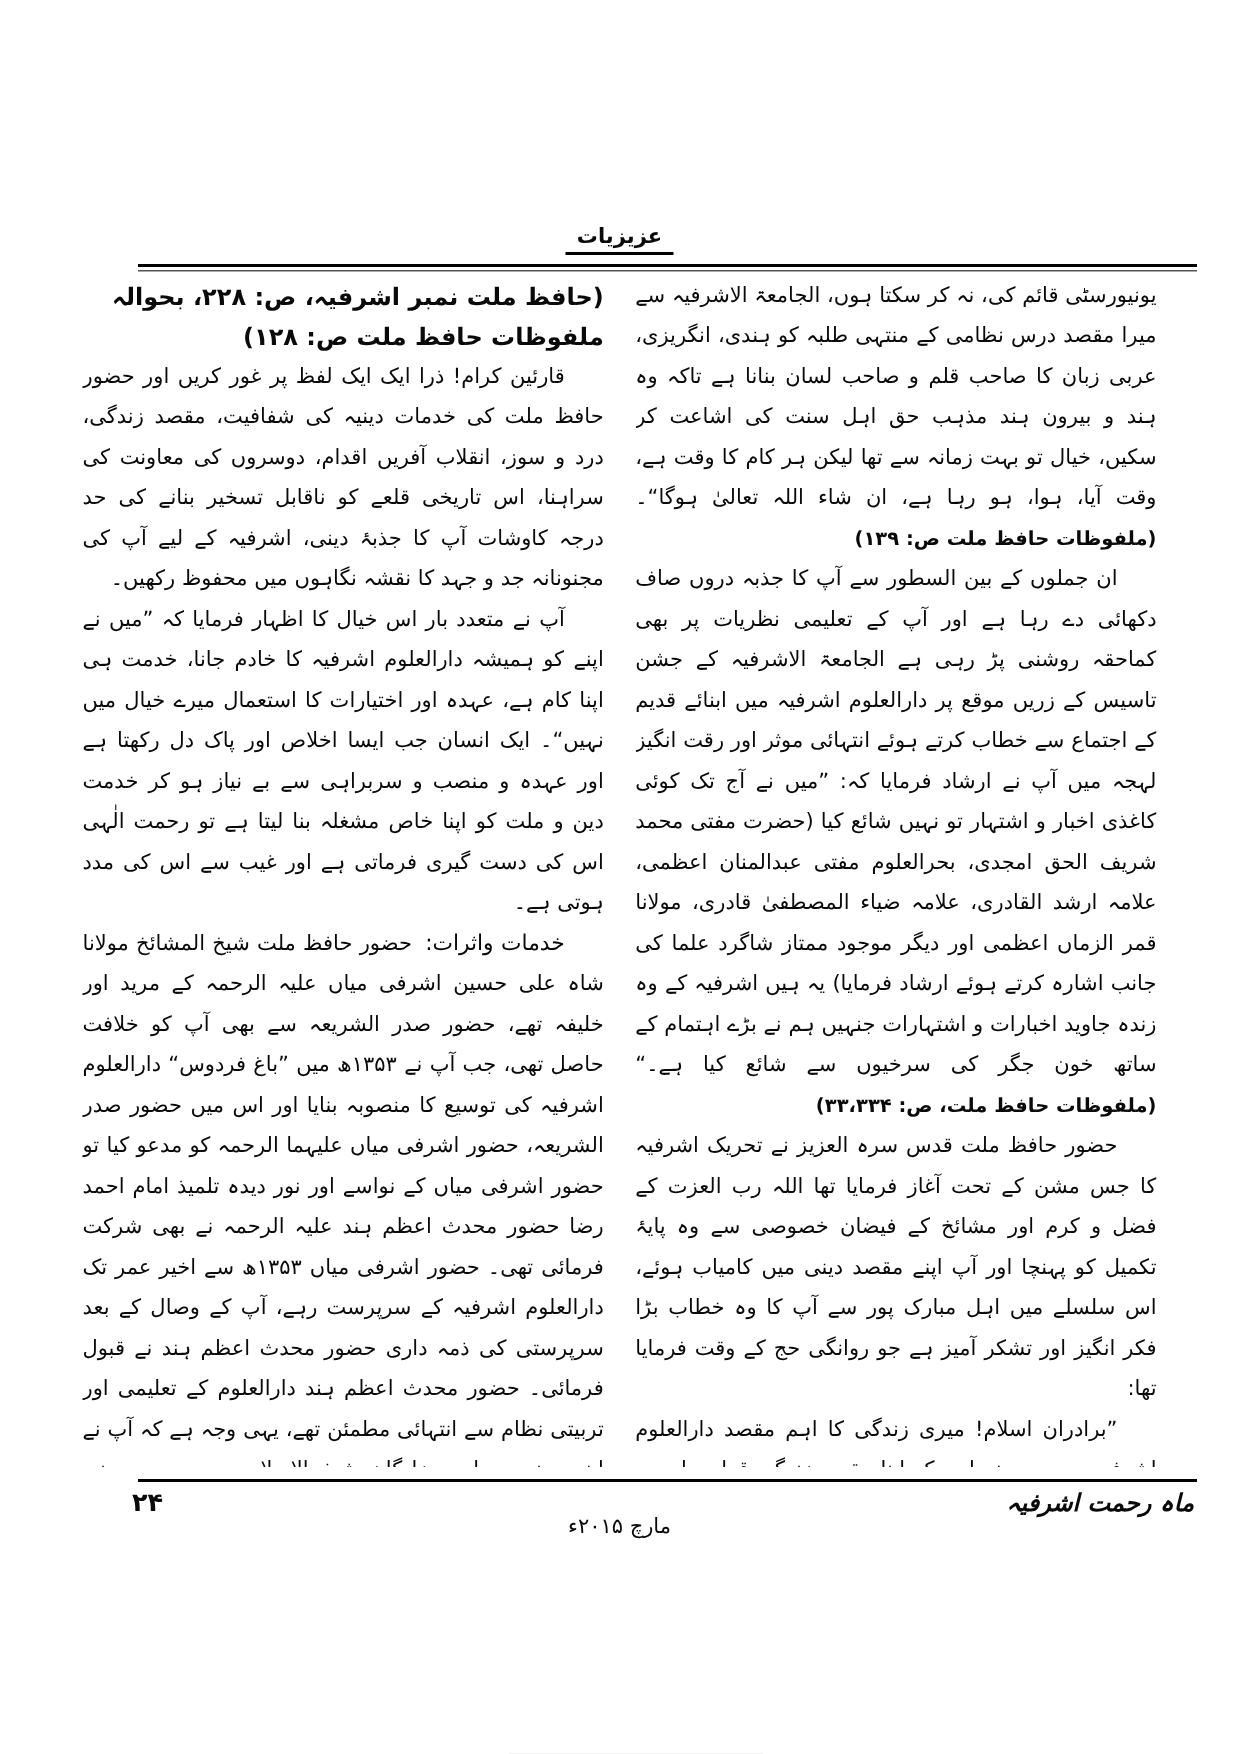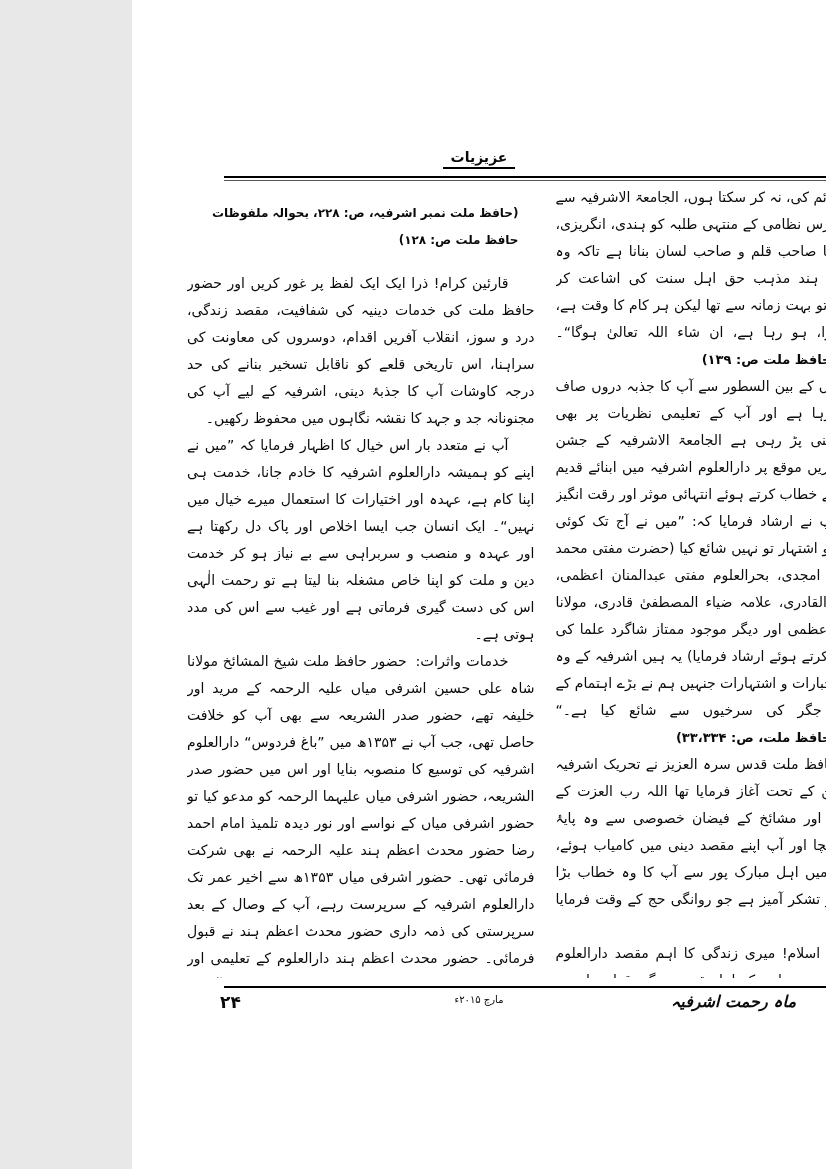--- a/index.html
+++ b/index.html
@@ -1,18 +1,18 @@
 <!DOCTYPE html>
 <html dir="rtl" lang="ur"><head>
 <meta charset="utf-8">
 <style>
   html,body{margin:0;padding:0;background:#e8e8e8;}
   .sheet{
     position:relative;
-    width:694px;height:1169px;
+    width:826px;height:1169px;
     margin:0;
     background:#ffffff;
     font-family:"DejaVu Sans",sans-serif;
     color:#0a0a0a;
     overflow:hidden;
   }
   
   .header{position:absolute;top:147px;left:0;right:0;text-align:center;}
   .section-title{
     display:inline-block;
@@ -33,33 +33,33 @@
   .col{flex:1 1 0;overflow:hidden;}
   .para{
     margin:0;
     font-size:14px;line-height:27px;
     text-align:justify;
     text-justify:inter-word;
   }
   .indent{text-indent:26px;}
   .cite{font-size:13px;font-weight:bold;}
   .citation-line{
-    margin:16px;font-size:12px;font-weight:bold;line-height:27px;
+    margin:0;font-size:16px;font-weight:bold;line-height:27px;
     text-align:right;
   }
   .lead{font-weight:normal;margin-inline-end:4px;font-size:14.5px;}
   
   .footer{position:absolute;top:992px;left:0;right:0;height:26px;}
   .footer-mag{
     position:absolute;right:30px;top:0;
     font-size:16px;font-weight:bold;font-style:italic;
   }
   .footer-date{
-    position:absolute;left:50%;top:2px;transform:translateX(-50%);
-    font-size:10px;
+    position:absolute;left:50%;top:18px;transform:translateX(-50%);
+    font-size:14px;
   }
   .footer-page{
     position:absolute;left:88px;top:0;
     font-size:17px;font-weight:bold;
   }
 </style>
 </head>
 <body>
 
 <div class="sheet">

